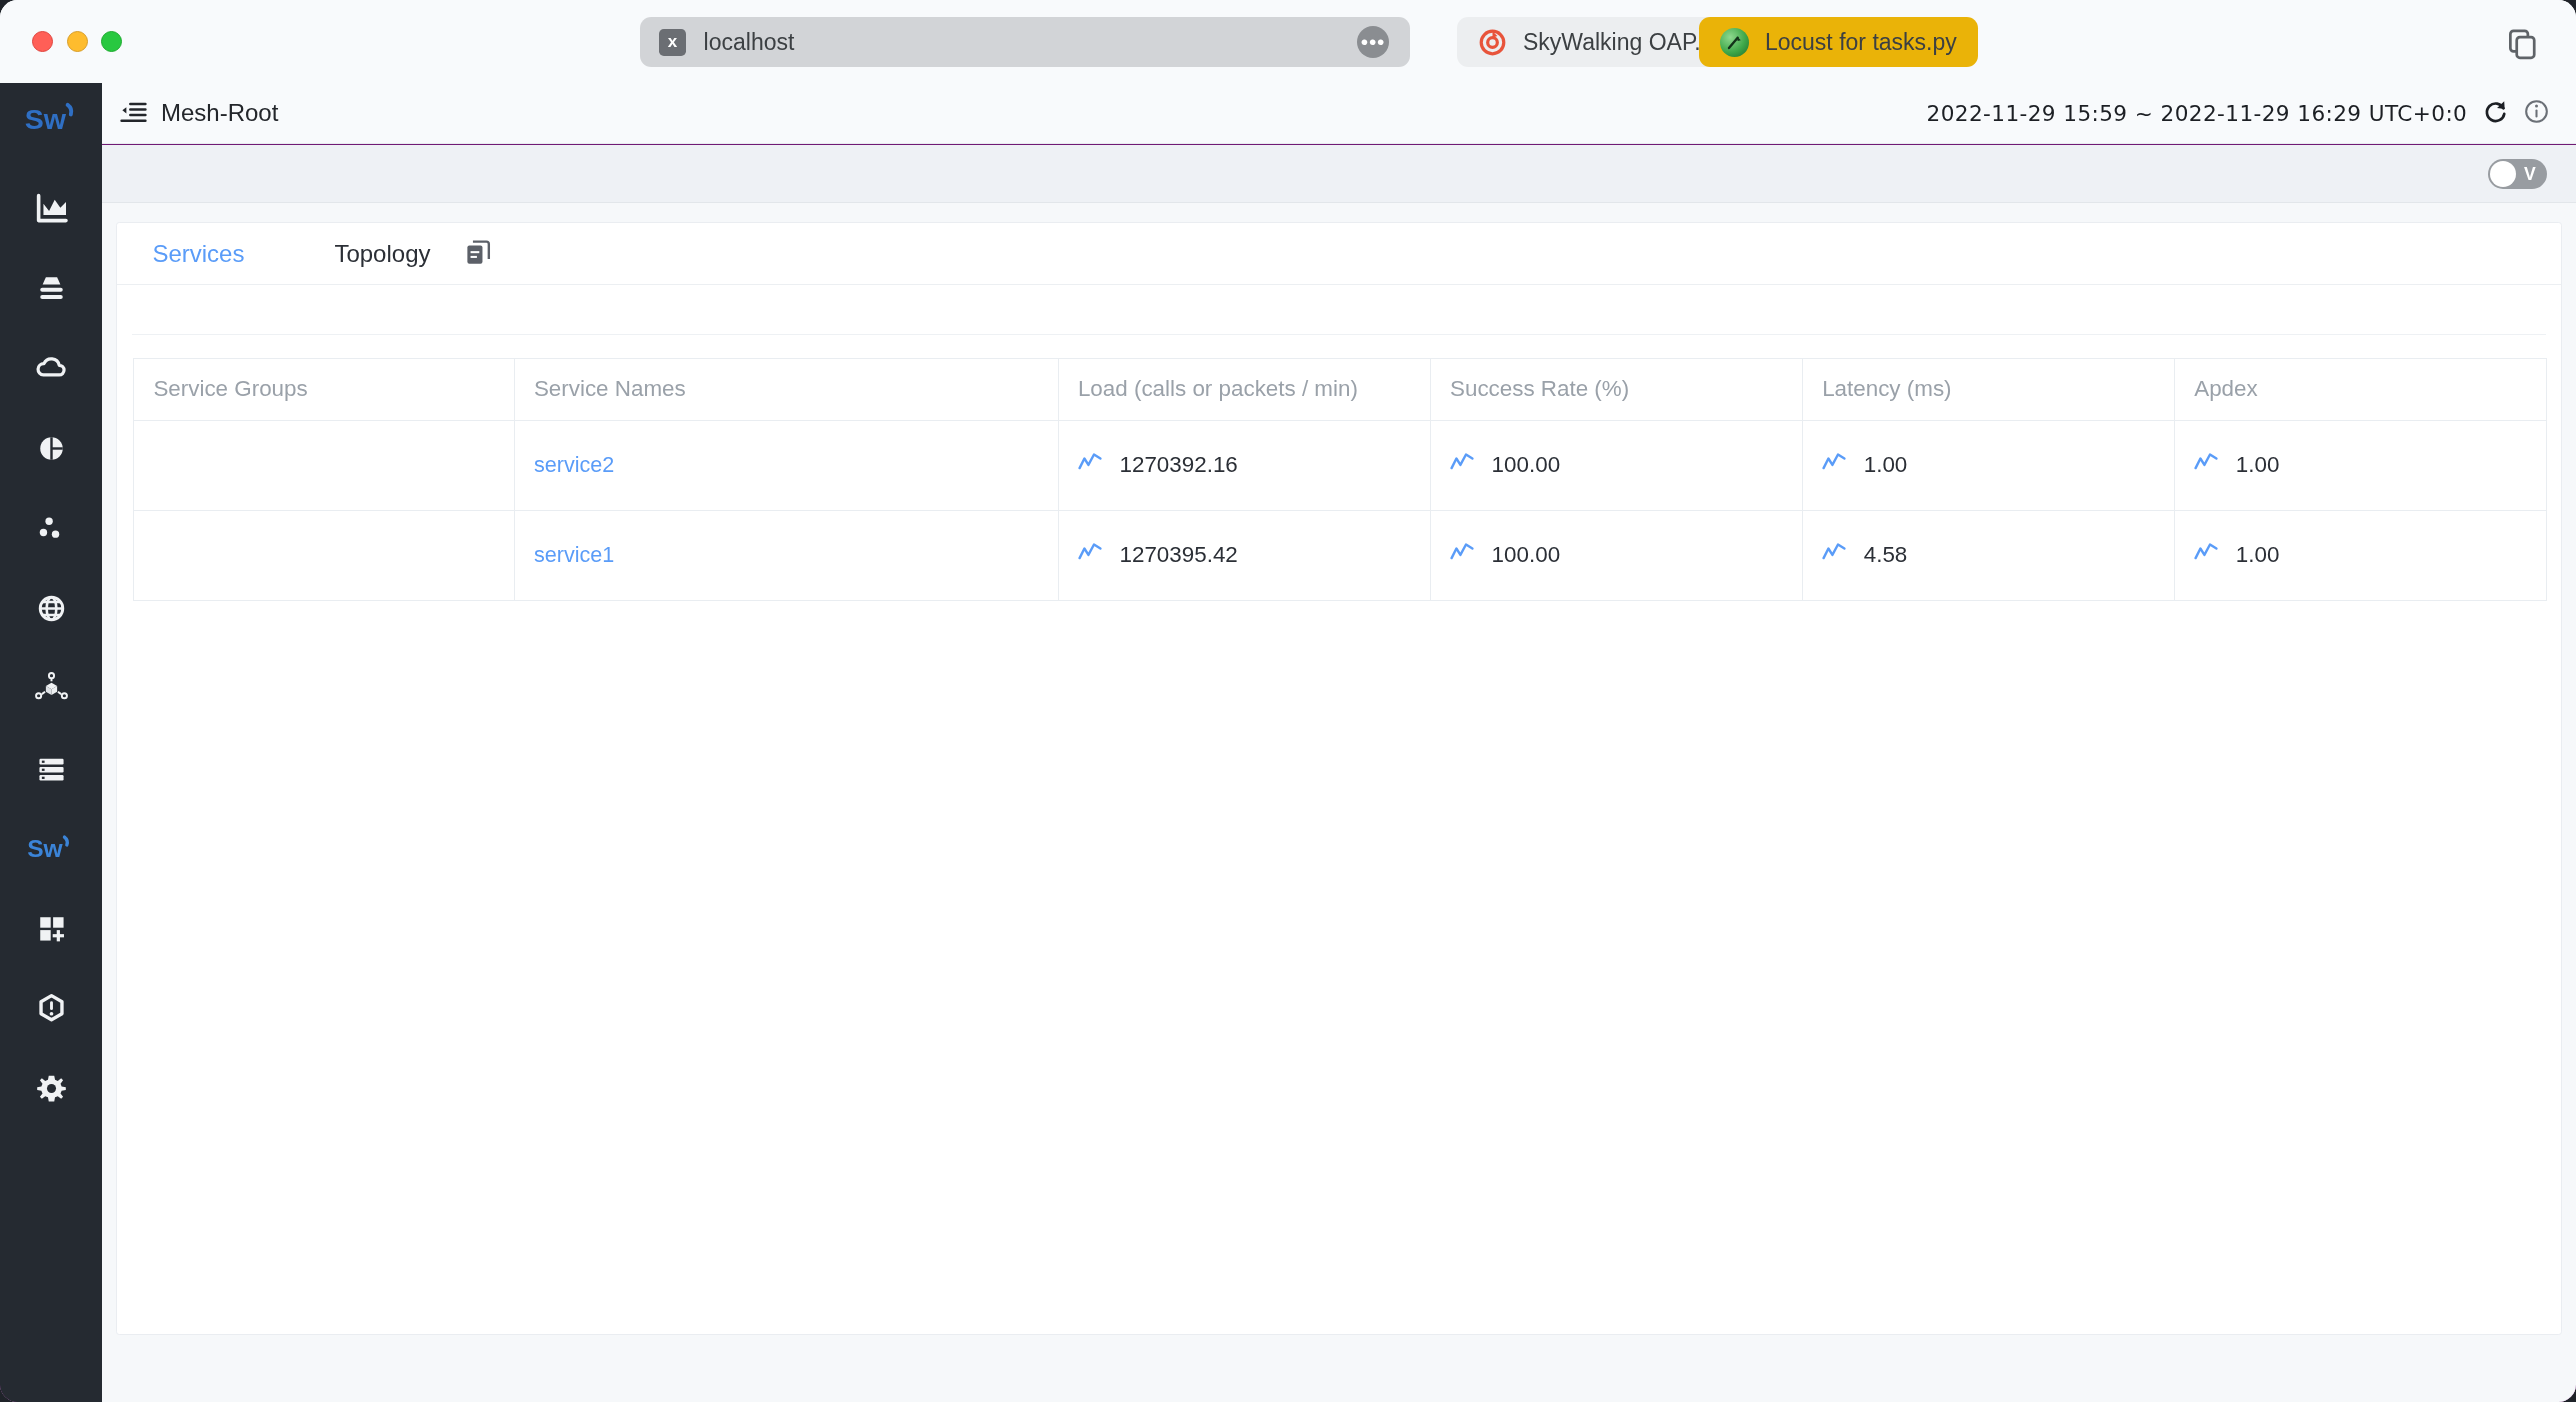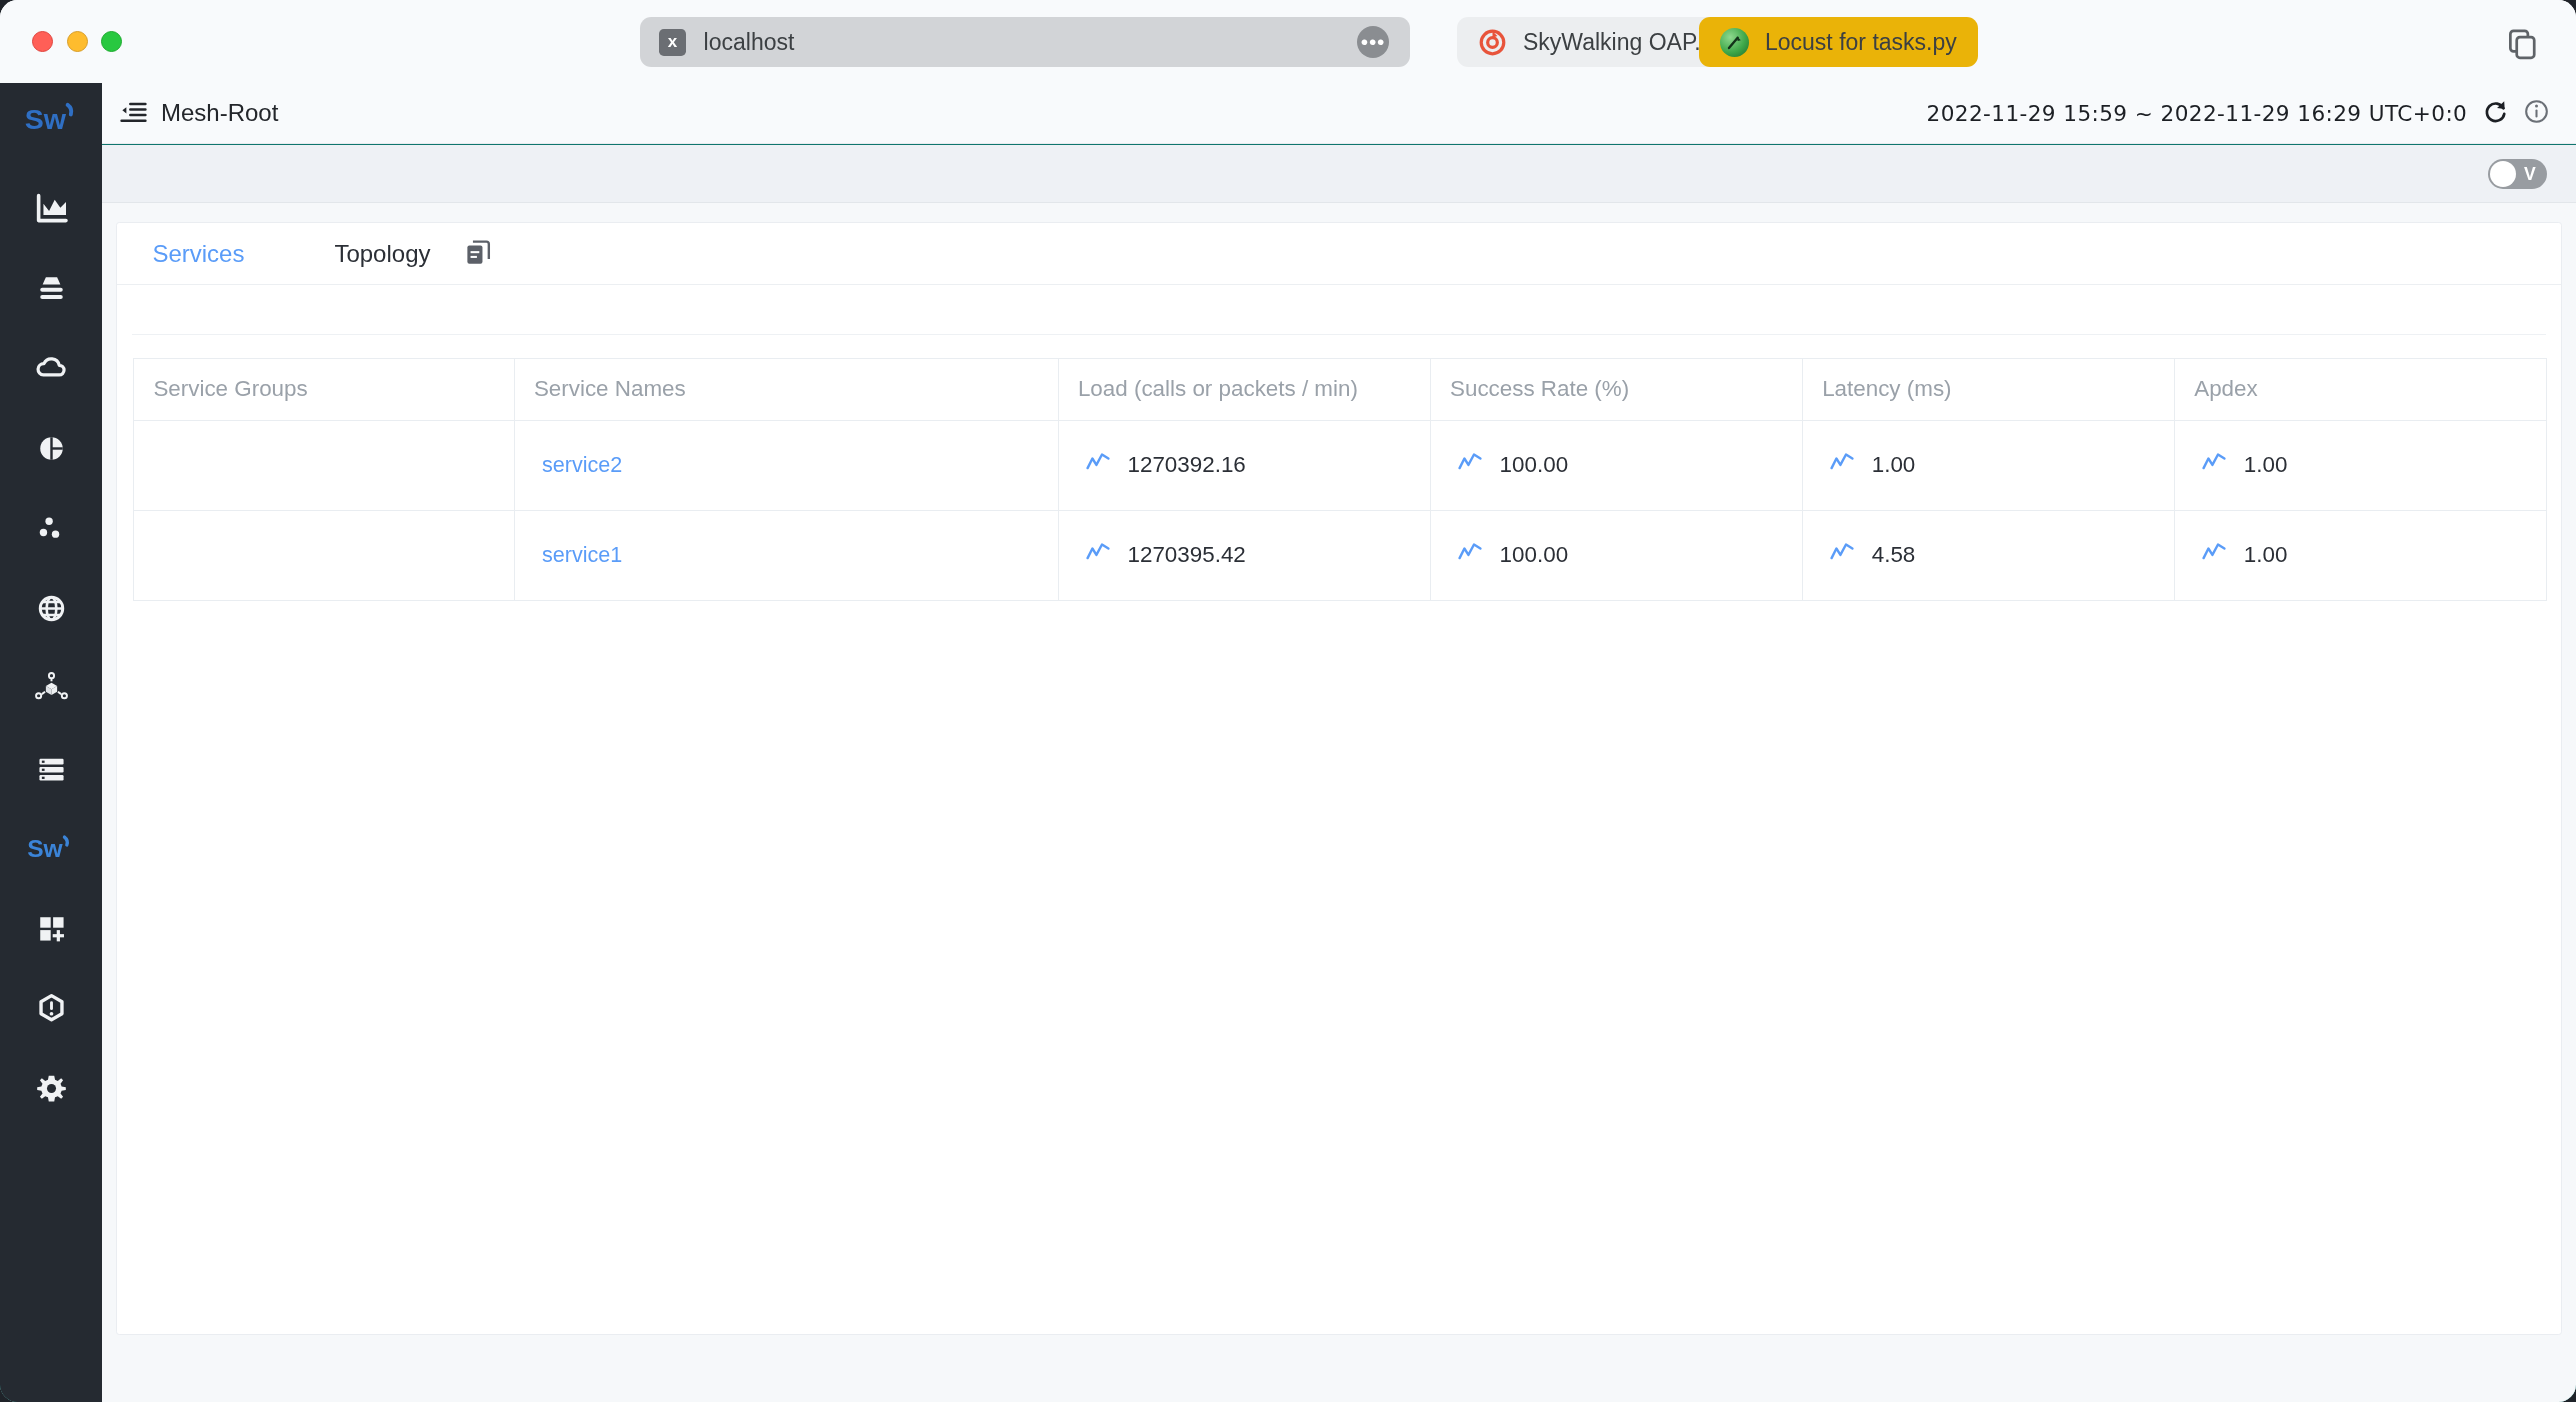--- a/index.html
+++ b/index.html
@@ -79,21 +79,21 @@
   }
   .win-btn {
     position: absolute; right: 37px; top: 26px;
     width: 35px; height: 35px;
   }
 
   
   .app {
     position: absolute; left: 0; top: 83px;
     width: 2576px; height: 1319px;
-    background: #0f766e;
+    background: #701a75;
   }
 
   
   .sidebar {
     position: absolute; left: 0; top: 0;
     width: 102px; height: 1319px;
     background: #252a31;
     display: flex; flex-direction: column; align-items: center;
   }
   .side-logo { margin-top: 14.4px; margin-bottom: 22.4px; }
@@ -229,21 +229,21 @@
   }
   table.grid th {
     height: 62px;
     padding-left: 19px;
     font-size: 22.4px;
     font-weight: normal;
     color: #9aa1a9;
   }
   table.grid td {
     height: 90px;
-    padding-left: 27px;
+    padding-left: 19px;
     font-size: 22.4px;
     color: #2b2f36;
   }
   .svc-link { color: #5a9cf8; font-size: 21.6px; }
   .metric { display: flex; align-items: center; gap: 17.6px; }
   .metric .val { font-size: 22.4px; color: #2b2f36; }
 
   .col-a { width: 363px; }
   .col-b { width: 519px; }
   .col-c { width: 355px; }

